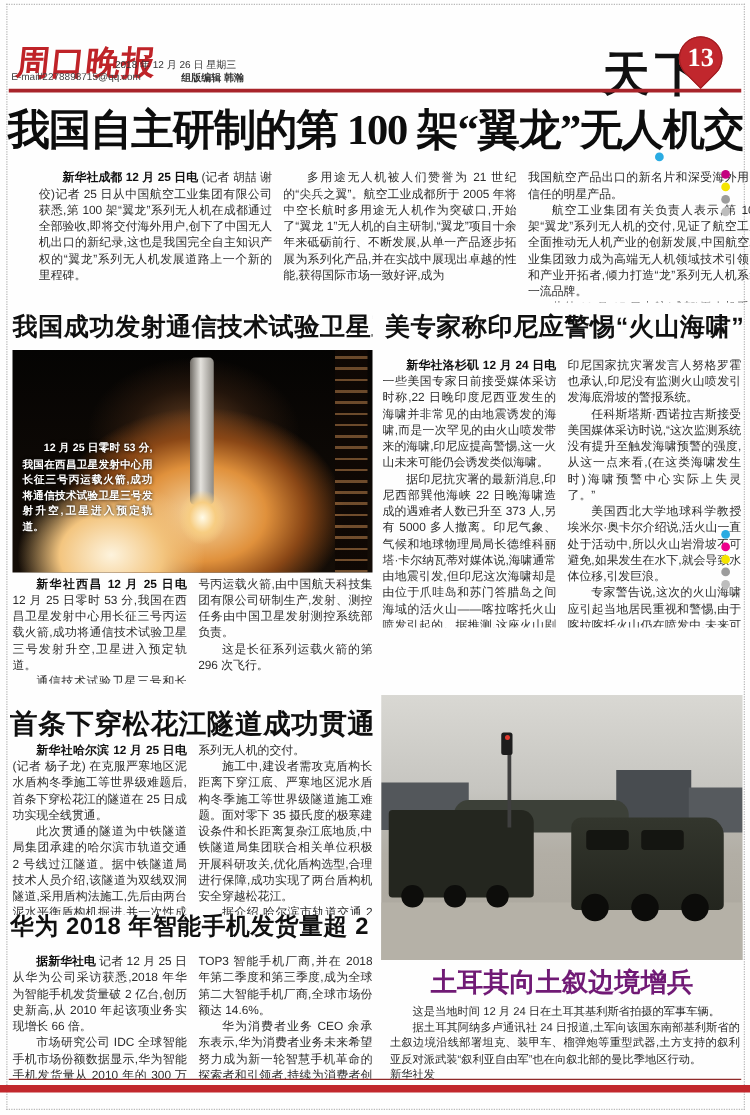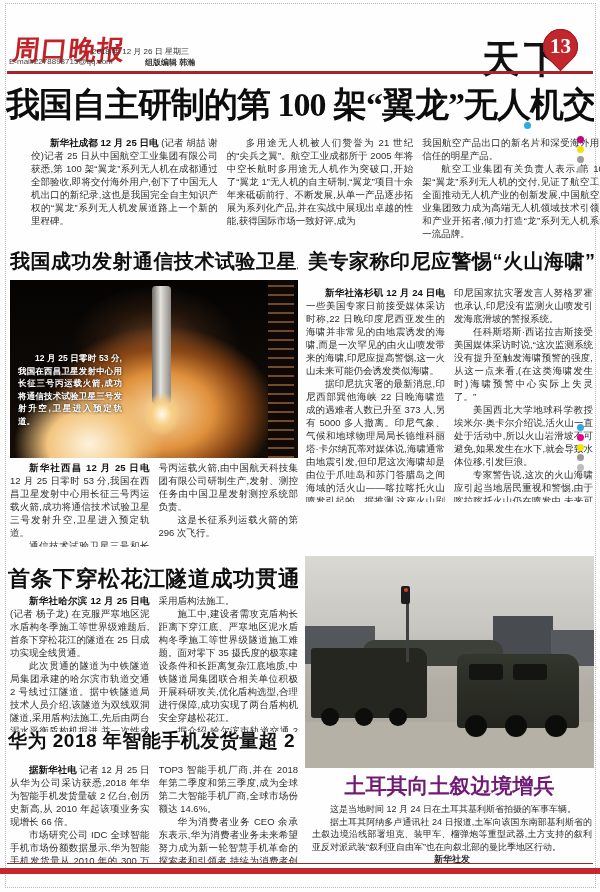--- a/index.html
+++ b/index.html
@@ -20,21 +20,21 @@
   
   .lead-headline{position:absolute;left:6px;top:82px;width:588px;margin:0;text-align:center;font-family:"Liberation Serif",serif;font-size:34px;line-height:46px;font-weight:900;color:#0d0d0d;letter-spacing:-1px;white-space:nowrap;overflow:hidden;}
   .sub-headline{position:absolute;margin:0;font-size:20px;font-weight:900;color:#101010;letter-spacing:0.5px;white-space:nowrap;overflow:hidden;}
 
   
   .body-cols{position:absolute;display:flex;gap:9px;overflow:hidden;}
   .col{flex:1;font-size:9.5px;line-height:13px;color:#2d2d2d;text-align:justify;overflow:hidden;}
   .col p{margin:0;text-indent:2em;}
   .col.cont p:first-child{text-indent:0;}
   .dateline{font-weight:bold;color:#111;}
-  .credit{margin:2px 0 0;text-align:center;text-indent:0 !important;font-weight:bold;}
+  .credit{margin:2px 0 0;text-align:left;text-indent:0 !important;font-weight:normal;}
 
   
   .photo-rocket{position:absolute;left:10px;top:280px;width:288px;height:178px;background:linear-gradient(#050403,#140d07);overflow:hidden;}
   .smoke-dark{position:absolute;left:60px;top:6px;width:170px;height:120px;background:radial-gradient(closest-side,rgba(120,75,40,0.85),rgba(60,35,18,0.5) 60%,transparent);border-radius:50%;}
   .smoke-main{position:absolute;left:36px;bottom:-38px;width:230px;height:170px;background:radial-gradient(closest-side,#f6d9a8,#e0913c 45%,#8a4716 72%,transparent);border-radius:50%;}
   .smoke-bright{position:absolute;left:4px;bottom:-46px;width:150px;height:120px;background:radial-gradient(closest-side,#fdf3dd,#f3c57f 55%,transparent);border-radius:50%;}
   .rocket-body{position:absolute;left:142px;top:6px;width:19px;height:118px;background:linear-gradient(90deg,#6e6a64,#e4e2dd 45%,#8d8a84);border-radius:4px;}
   .rocket-flame{position:absolute;left:133px;top:112px;width:38px;height:44px;background:radial-gradient(closest-side,#fffbe8,#f7cd82 55%,transparent);border-radius:50%;}
   .launch-tower{position:absolute;right:4px;top:0;width:26px;height:178px;background:repeating-linear-gradient(0deg,rgba(190,130,75,0.55) 0 2px,rgba(15,8,4,0.95) 2px 9px);}
   .rocket-caption{position:absolute;left:8px;top:72px;width:104px;color:#fff;font-size:8.5px;line-height:12.5px;font-weight:bold;text-align:justify;text-shadow:0 0 3px #000;text-indent:2em;}
@@ -142,21 +142,21 @@
 
   <h2 class="sub-headline" style="left:8px;top:564px;width:290px;font-size:22px;">首条下穿松花江隧道成功贯通</h2>
   <section class="body-cols" style="left:10px;top:594px;width:288px;height:138px;">
     <div class="col">
       <p><b class="dateline">新华社哈尔滨 12 月 25 日电</b><span> (记者 杨子龙) 在克服严寒地区泥水盾构冬季施工等世界级难题后,首条下穿松花江的隧道在 25 日成功实现全线贯通。</span></p>
       <div>
           <p>此次贯通的隧道为中铁隧道局集团承建的哈尔滨市轨道交通 2 号线过江隧道。据中铁隧道局技术人员介绍,该隧道为双线双洞隧道,采用盾构法施工,先后由两台泥水平衡盾构机掘进,并一次性成功下穿松花江 1.2 公里宽的主江,开创了中国隧道施工首次</p>
         </div>
     </div>
     <div class="col cont">
-        <p>采用盾构法施工。</p>
+        <p>系列无人机的交付。</p>
         <p>施工中,建设者需攻克盾构长距离下穿江底、严寒地区泥水盾构冬季施工等世界级隧道施工难题。面对零下 35 摄氏度的极寒建设条件和长距离复杂江底地质,中铁隧道局集团联合相关单位积极开展科研攻关,优化盾构选型,合理进行保障,成功实现了两台盾构机安全穿越松花江。</p>
         <p>据介绍,哈尔滨市轨道交通 2 号线一期工程是连接哈尔滨市松花江两岸的交通主干线。</p>
       </div>
   </section>
 
   <h2 class="sub-headline" style="left:8px;top:728px;width:290px;font-size:19px;">华为 2018 年智能手机发货量超 2 亿台</h2>
   <section class="body-cols" style="left:10px;top:763px;width:288px;height:100px;">
     <div class="col">
       <p><b class="dateline">据新华社电</b><span> 记者 12 月 25 日从华为公司采访获悉,2018 年华为智能手机发货量破 2 亿台,创历史新高,从 2010 年起该项业务实现增长 66 倍。</span></p>
       <div>

